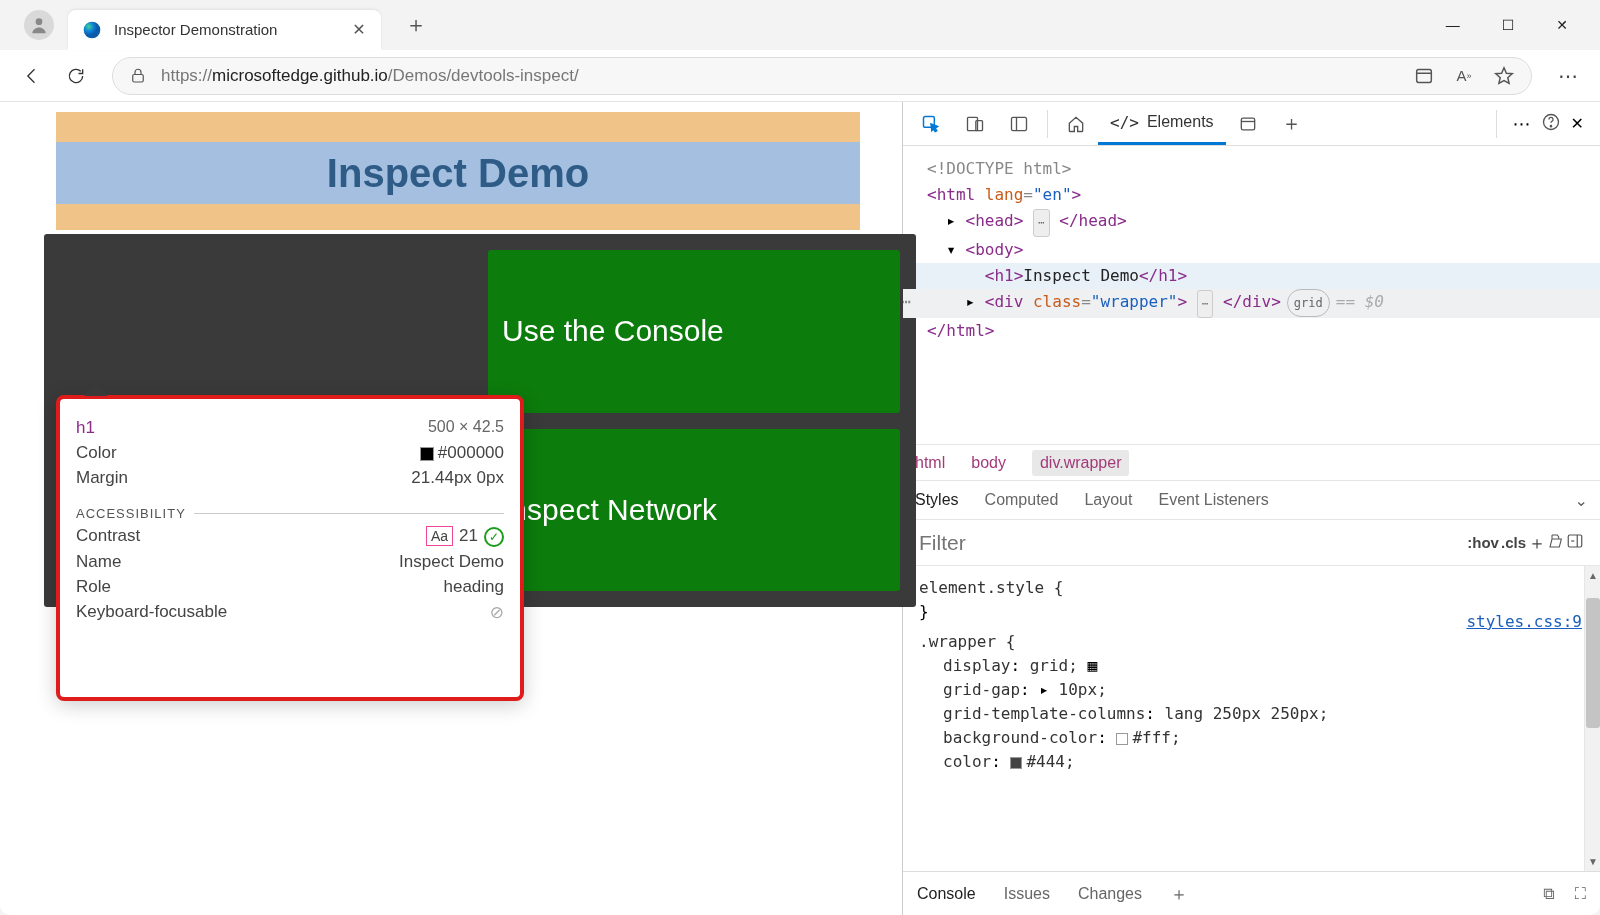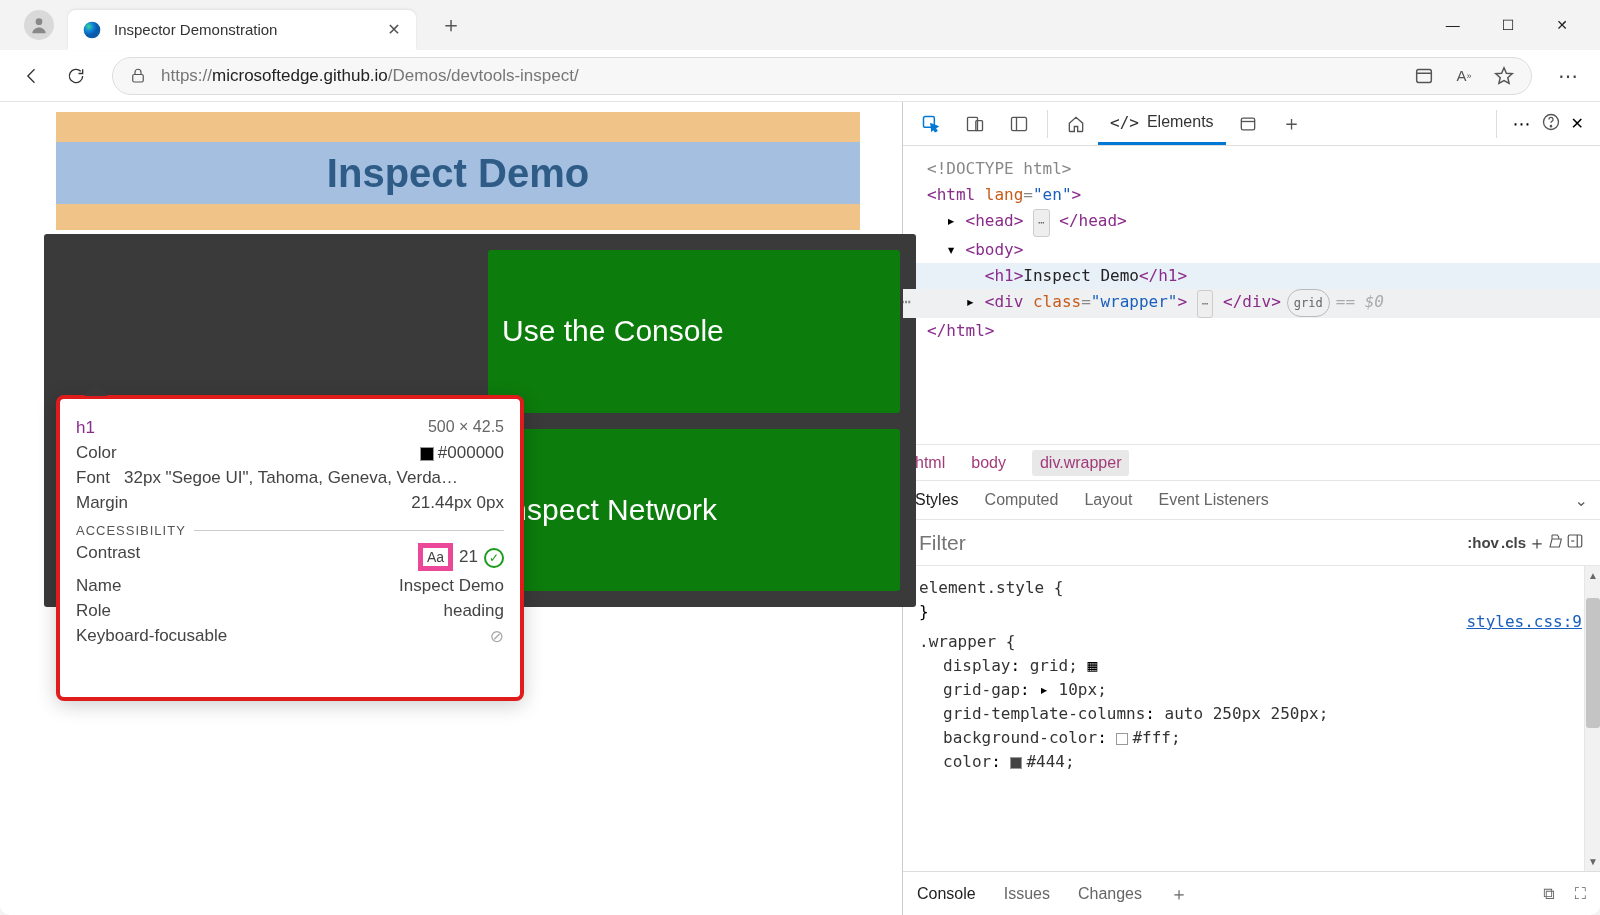--- a/index.html
+++ b/index.html
@@ -27,21 +27,21 @@
   display:flex;align-items:center;justify-content:center;
 }
 .profile-circle svg{width:20px;height:20px;fill:#888;}
 .tab {
   display: flex;
   align-items: center;
   background: #fff;
   border-radius: 8px 8px 0 0;
   height: 40px;
   padding: 0 14px;
-  width: 348px;
+  width: 313px;
   margin-top:9px;
   box-shadow: 0 -1px 3px rgba(0,0,0,0.08);
 }
 .tab-favicon {
   width: 20px; height: 20px;
   margin-right: 12px;
   display:flex;align-items:center;justify-content:center;
 }
 .tab-title { font-size: 15px; color: #333; flex: 1; }
 .tab-close { width: 16px; height: 16px; color: #555; cursor:pointer;display:flex;align-items:center;justify-content:center;font-size:16px; }
@@ -102,23 +102,23 @@
   box-shadow:0 4px 20px rgba(0,0,0,.2);
 }
 .tooltip-arrow{
   position:absolute;top:-15px;left:24px;
   width:0;height:0;border-left:12px solid transparent;border-right:12px solid transparent;border-bottom:12px solid #3a3a3a;
 }
 .tooltip-card .row{display:flex;justify-content:space-between;margin:5px 0;}
 .tooltip-card .tag{color:#8a2c8a;font-weight:500;}
 .tooltip-card .dim{font-size:16px;color:#666;}
 .color-swatch{display:inline-block;width:14px;height:14px;background:#000;margin-right:4px;vertical-align:middle;border:1px solid #999;}
-.acc-header{font-size:13px;letter-spacing:1px;color:#555;margin-top:10px;display:flex;align-items:center;gap:8px;}
+.acc-header{font-size:13px;letter-spacing:1px;color:#555;margin-top:18px;display:flex;align-items:center;gap:8px;}
 .acc-header::after{content:"";flex:1;height:1px;background:#ccc;}
-.aa-box{display:inline-block;border:5px solid #ec4899;padding:1px 4px;font-size:14px;margin-right:6px;}
+.aa-box{display:inline-block;border:1px solid #ec4899;padding:1px 4px;font-size:14px;margin-right:6px;}
 .check-circle{display:inline-flex;width:20px;height:20px;border:2px solid #1a9c1a;border-radius:50%;color:#1a9c1a;align-items:center;justify-content:center;font-size:12px;margin-left:6px;}
 .devtools { flex: 1; background: #fff; border-left:1px solid #ccc; display:flex;flex-direction:column;}
 .dt-toolbar{height:44px;border-bottom:1px solid #ddd;display:flex;align-items:center;padding:0 6px;}
 .dt-tb-group{display:flex;align-items:center;gap:0;}
 .dt-tb-btn{width:44px;height:42px;display:flex;align-items:center;justify-content:center;cursor:pointer;color:#555;}
 .dt-tb-btn.active{color:#0078d4;}
 .dt-tb-btn svg{width:20px;height:20px;}
 .dt-vsep{width:1px;height:28px;background:#ddd;margin:0 6px;}
 .elements-tab{display:flex;align-items:center;gap:8px;padding:0 12px;height:42px;border-bottom:3px solid #0078d4;font-size:16px;color:#333;cursor:pointer;}
 .dt-toolbar-right{margin-left:auto;display:flex;align-items:center;gap:10px;padding-right:10px;}
@@ -254,24 +254,20 @@
       <div class="tooltip-arrow"></div>
       <div class="row">
         <span class="tag">h1</span>
         <span class="dim">500 × 42.5</span>
       </div>
       <div id="tooltip-rows">
           <div class="row">
             <span>Color</span>
             <span><span class="color-swatch"></span>#000000</span>
           </div>
-          <div class="row" style="justify-content: flex-start;">
-            <span style="margin-right: 14px;">Font</span>
-            <span>32px "Segoe UI", Tahoma, Geneva, Verda…</span>
-          </div>
           <div class="row">
             <span>Margin</span>
             <span>21.44px 0px</span>
           </div>
         </div>
       <div class="acc-header">ACCESSIBILITY</div>
       <div class="row">
         <span>Contrast</span>
         <span><span class="aa-box">Aa</span><span>21</span><span class="check-circle">✓</span></span>
       </div>
@@ -384,21 +380,21 @@
 
     <div class="styles-wrap">
       <div class="styles-body">
         <div><span class="selector">element.style {</span></div>
         <div><span>}</span></div>
         <div style="margin-top:6px;"><span class="selector">.wrapper {</span></div>
         <a class="styles-link">styles.css:9</a>
         <div id="css-rules" style="padding-left:24px;">
             <div><span class="prop">display</span>: <span class="val">grid;</span> <span style="display:inline-block;">▦</span></div>
             <div><span class="prop">grid-gap</span>: ▸ <span class="val">10px;</span></div>
-            <div><span class="prop">grid-template-columns</span>: <span class="val">auto 250px 250px;</span></div>
+            <div><span class="prop">grid-template-columns</span>: <span class="val">lang 250px 250px;</span></div>
             <div><span class="prop">background-color</span>: <span class="color-box" style="background:#fff;"></span><span class="val">#fff;</span></div>
             <div><span class="prop">color</span>: <span class="color-box" style="background:#444;"></span><span class="val">#444;</span></div>
           </div>
       </div>
       <div class="scrollbar">
         <span class="arr" style="top:4px;">▲</span>
         <div class="scrollbar-thumb"></div>
         <span class="arr" style="bottom:4px;">▼</span>
       </div>
     </div>

